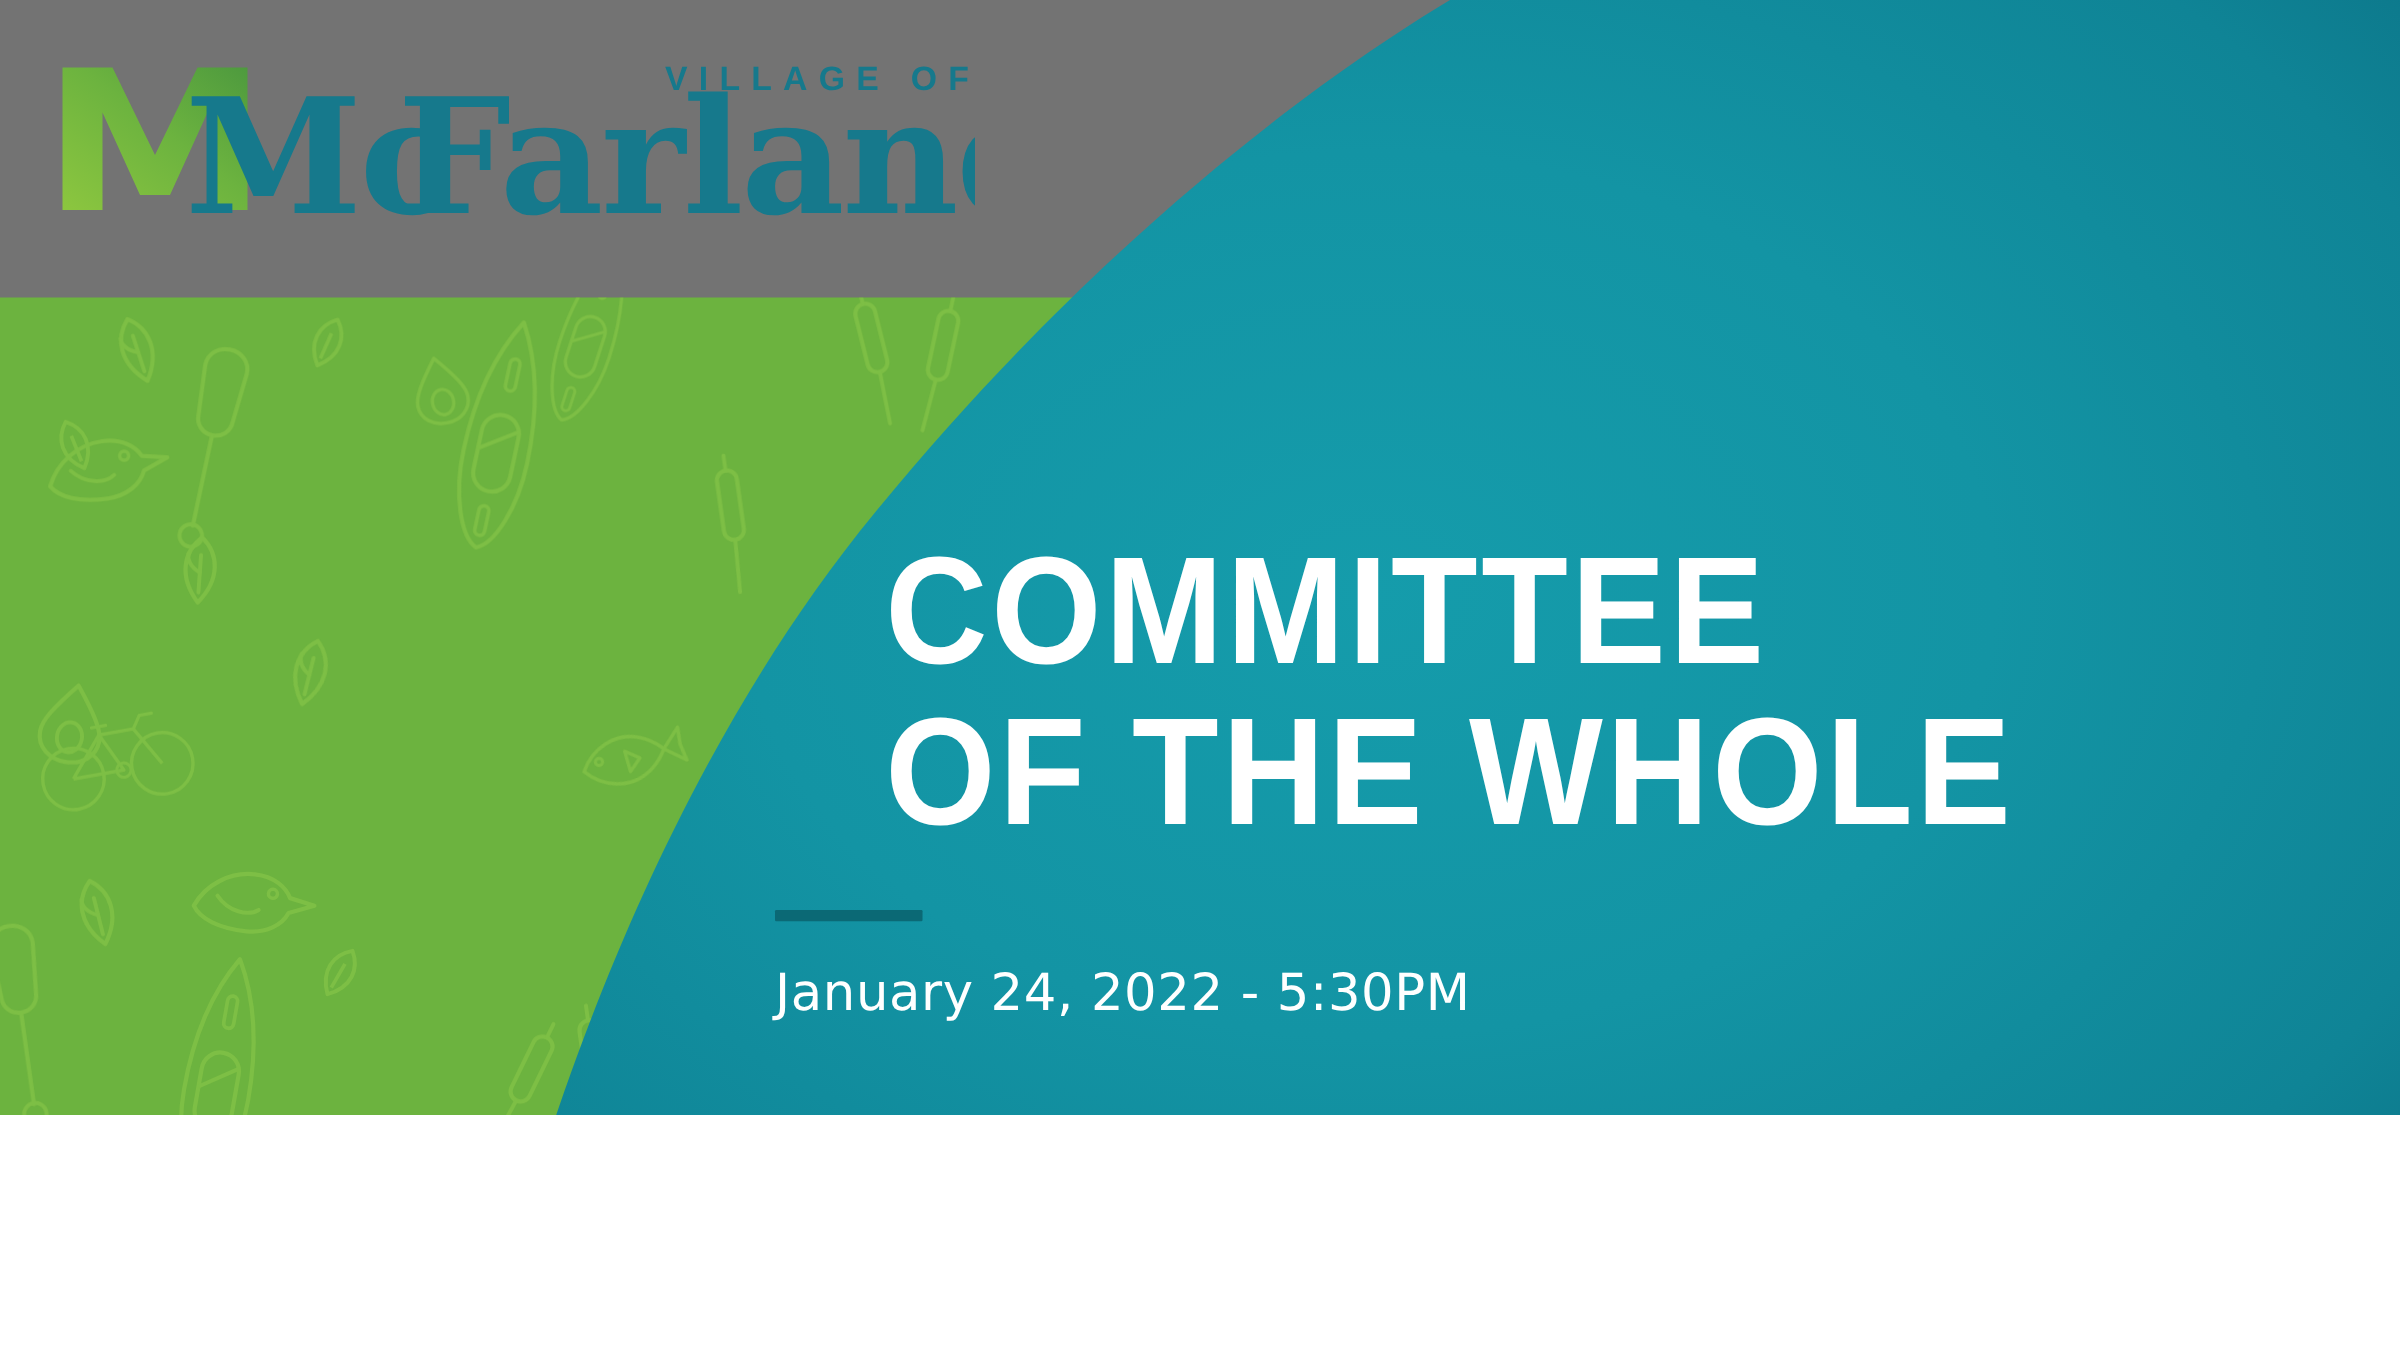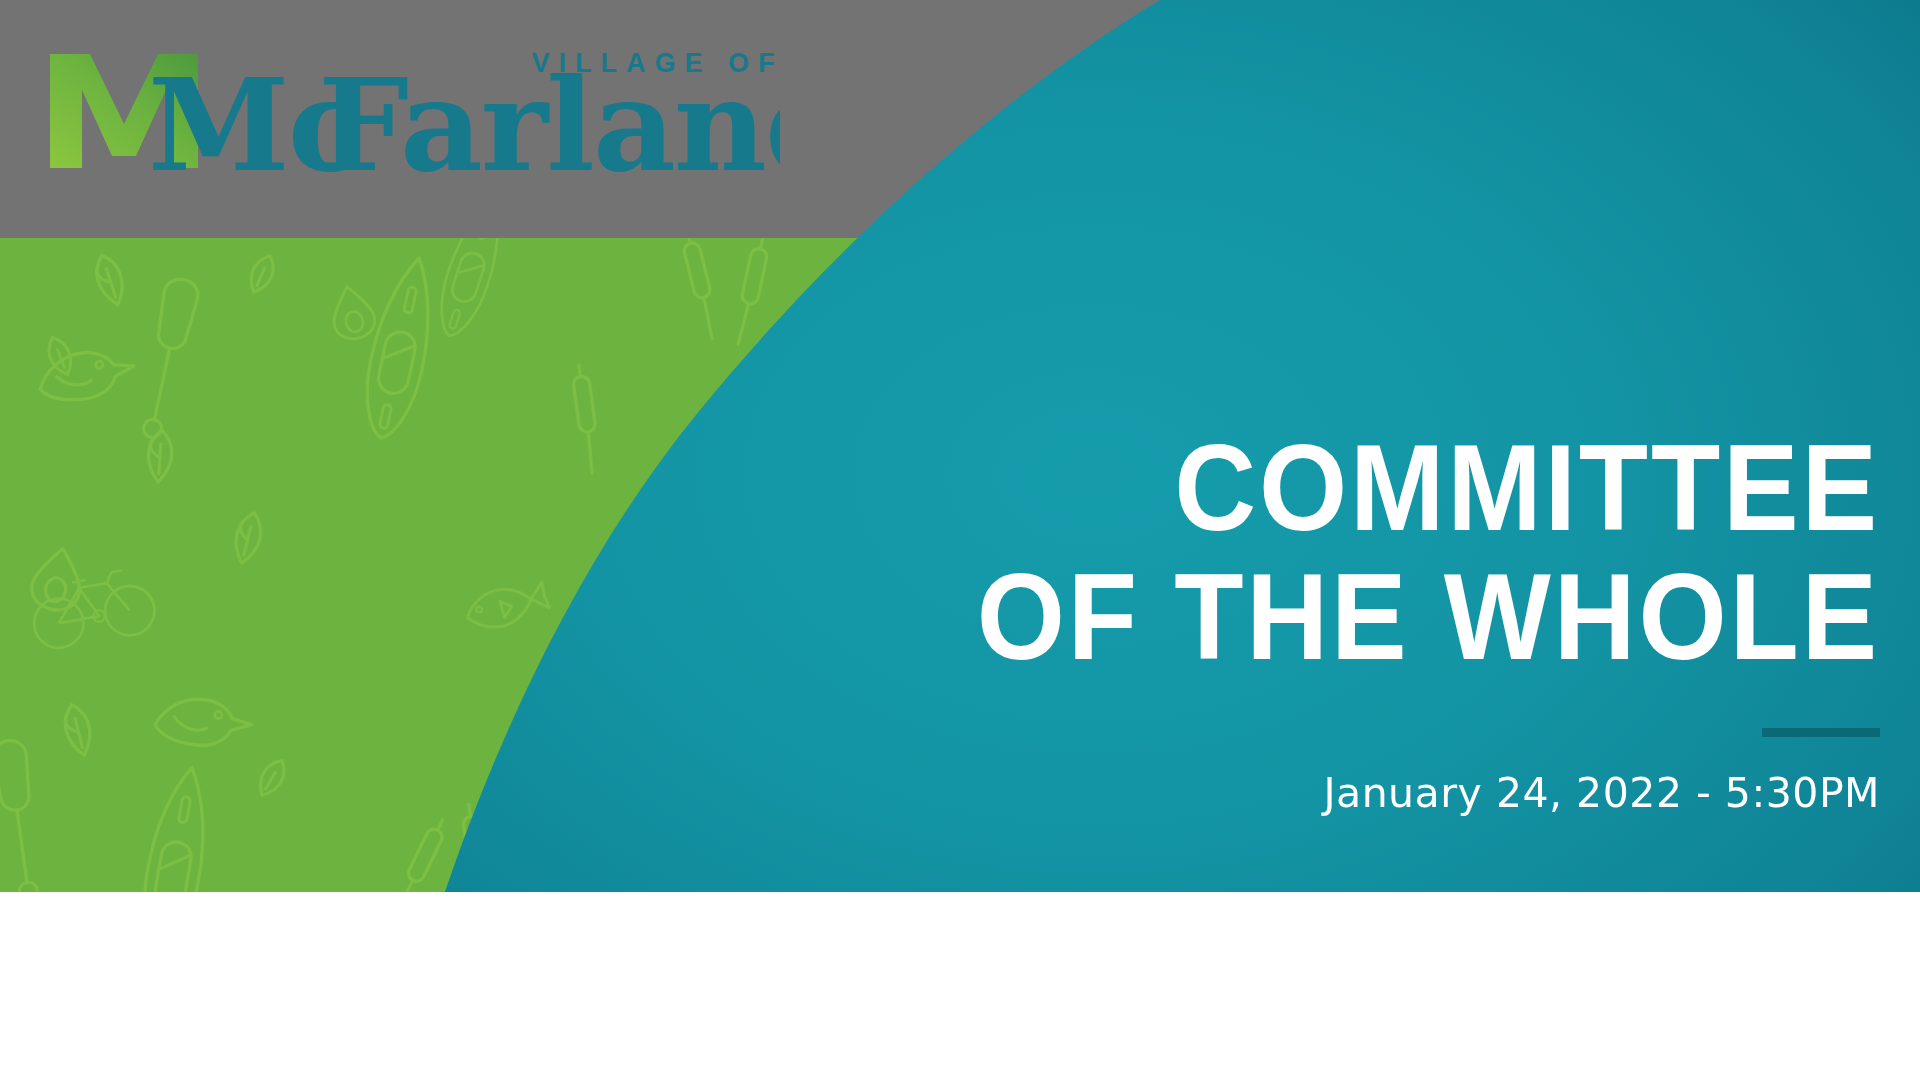--- a/index.html
+++ b/index.html
@@ -64,21 +64,21 @@
     height: 160px;
   }
   .logo svg { display: block; width: 740px; height: 160px; }
 
   
   .content {
     position: absolute;
     right: 60px;
     top: 430px;
     width: 1260px;
-    text-align: right;
+    text-align: left;
   }
   .title-line {
     font-family: "Liberation Sans Narrow", "Liberation Sans", sans-serif;
     font-weight: 700;
     font-size: 122px;
     line-height: 0.96;
     letter-spacing: 3px;
     color: #ffffff;
     white-space: nowrap;
     margin: 0;

